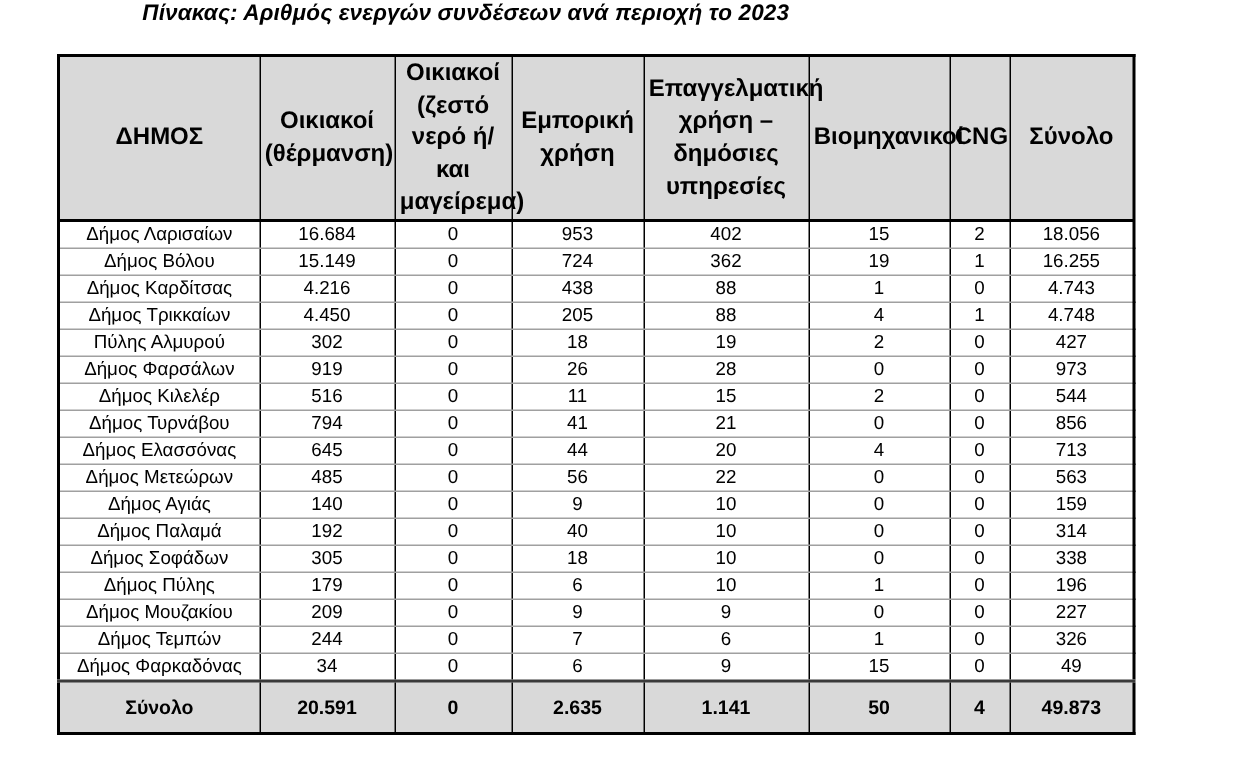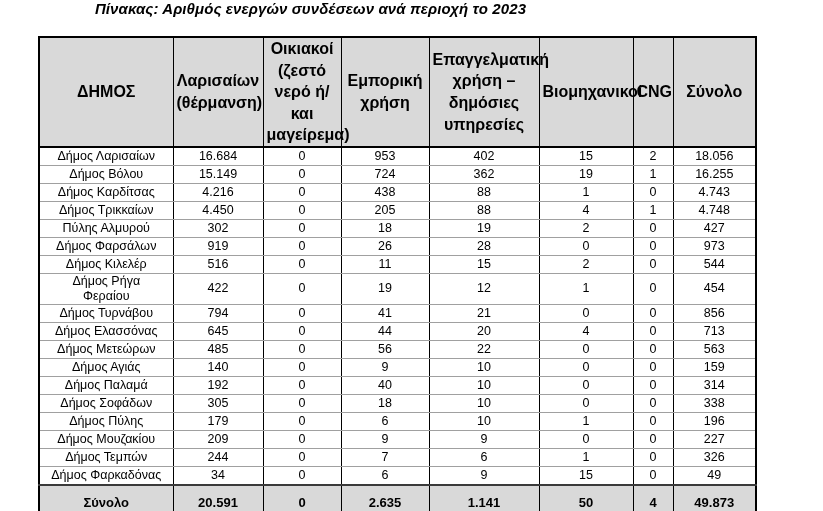--- a/index.html
+++ b/index.html
@@ -85,21 +85,21 @@
     <col style="width:78px">
     <col style="width:88px">
     <col style="width:110px">
     <col style="width:94px">
     <col style="width:40px">
     <col style="width:83px">
   </colgroup>
   <thead>
     <tr>
         <th>ΔΗΜΟΣ</th>
-        <th>Λαρισαίων (θέρμανση)</th>
+        <th>Οικιακοί (θέρμανση)</th>
         <th>Οικιακοί (ζεστό νερό ή/και μαγείρεμα)</th>
         <th>Εμπορική χρήση</th>
         <th>Επαγγελματική χρήση – δημόσιες υπηρεσίες</th>
         <th>Βιομηχανικοί</th>
         <th>CNG</th>
         <th>Σύνολο</th>
       </tr>
   </thead>
   <tbody>
       <tr>
@@ -166,31 +166,20 @@
         <td>Δήμος Κιλελέρ</td>
         <td>516</td>
         <td>0</td>
         <td>11</td>
         <td>15</td>
         <td>2</td>
         <td>0</td>
         <td>544</td>
       </tr>
       <tr>
-        <td>Δήμος Ρήγα
-Φεραίου</td>
-        <td>422</td>
-        <td>0</td>
-        <td>19</td>
-        <td>12</td>
-        <td>1</td>
-        <td>0</td>
-        <td>454</td>
-      </tr>
-      <tr>
         <td>Δήμος Τυρνάβου</td>
         <td>794</td>
         <td>0</td>
         <td>41</td>
         <td>21</td>
         <td>0</td>
         <td>0</td>
         <td>856</td>
       </tr>
       <tr>

